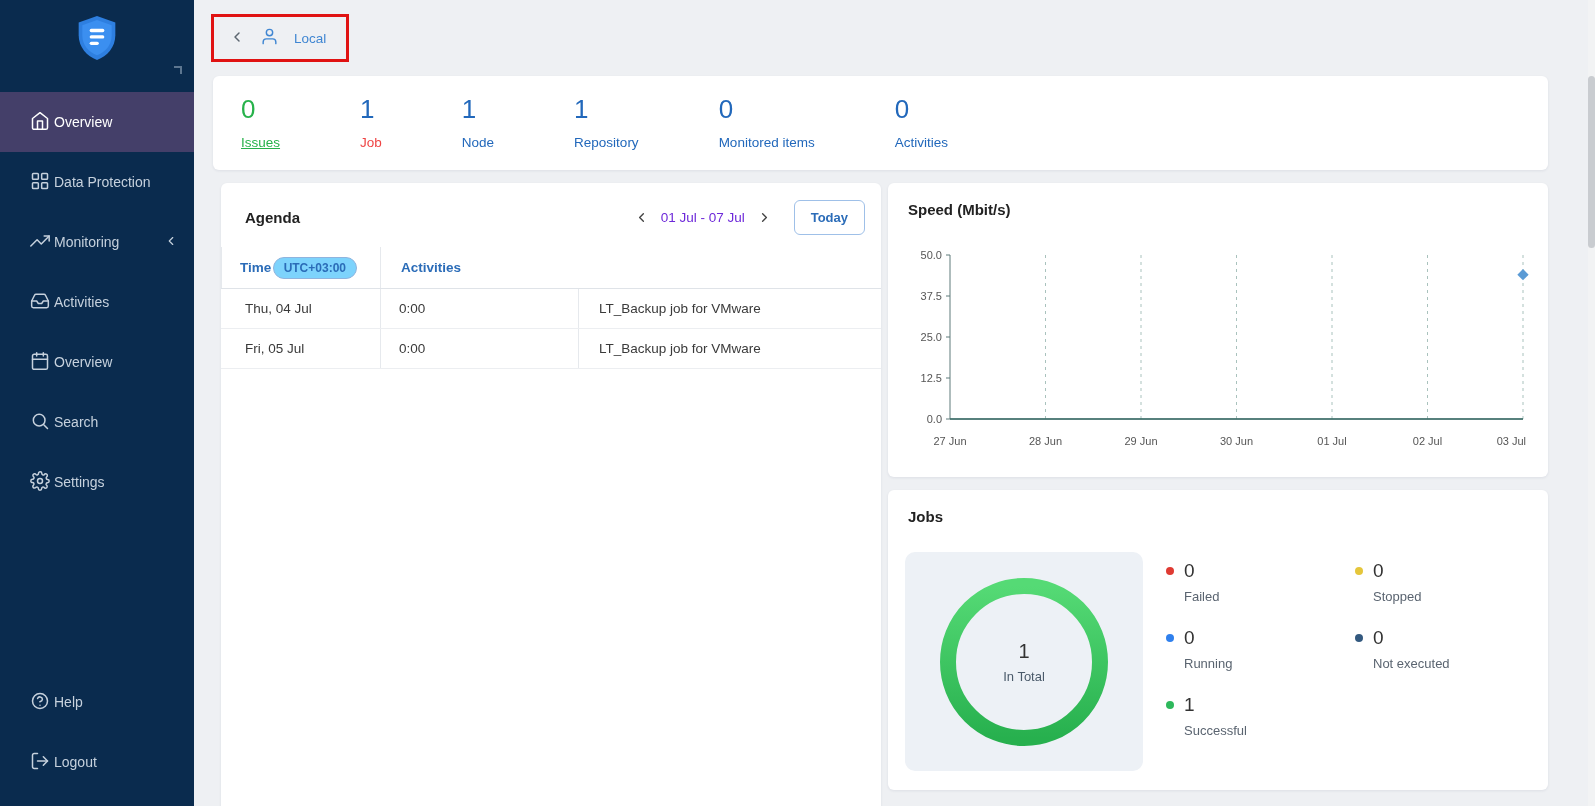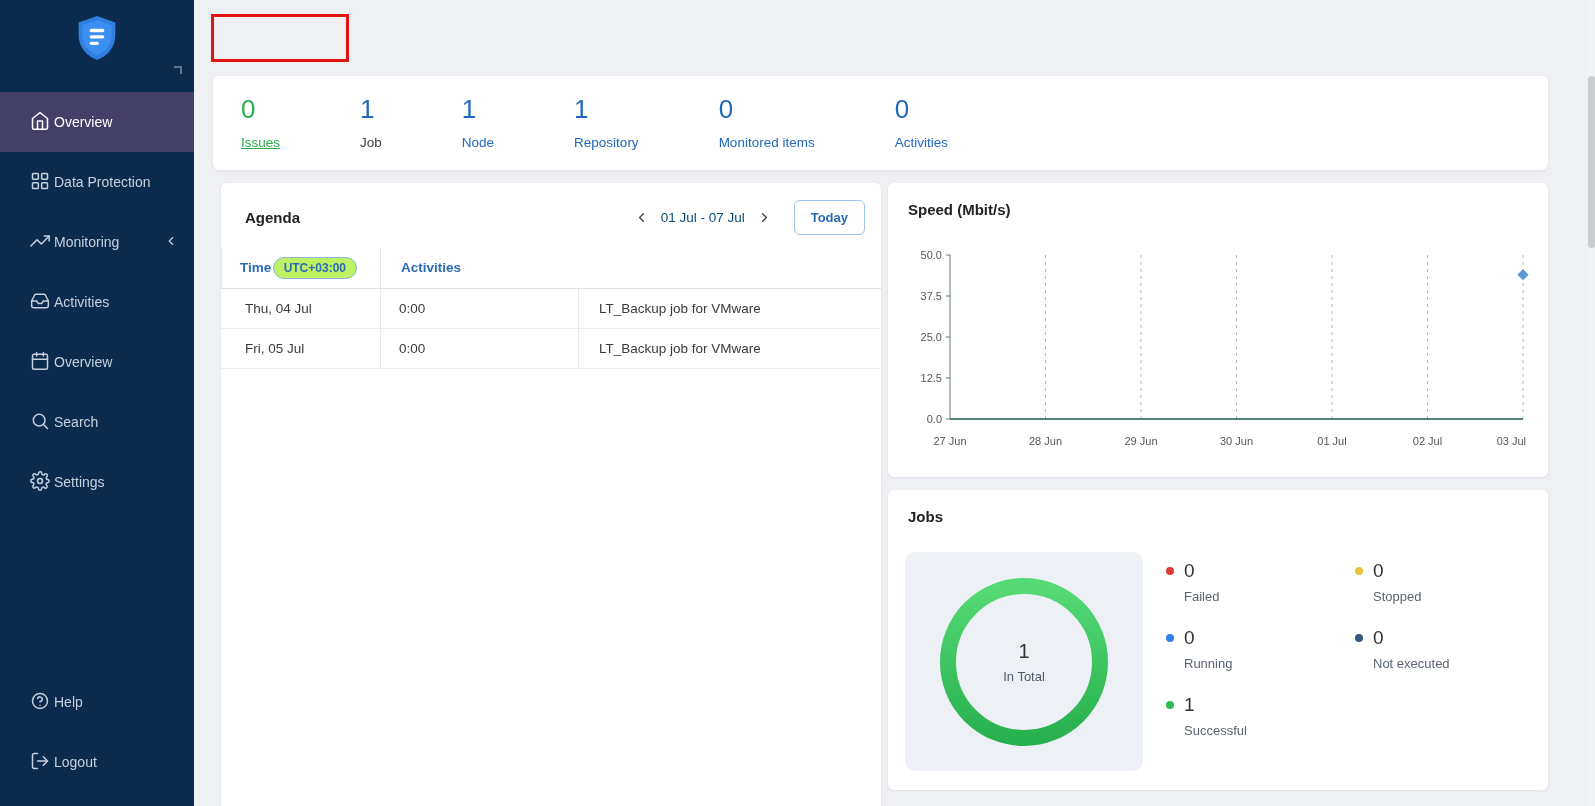--- a/index.html
+++ b/index.html
@@ -37,30 +37,30 @@
   .stat{display:flex;flex-direction:column;gap:13px;cursor:pointer}
   .stat-value{font-size:26px;line-height:1}
   .stat-label{font-size:13.5px}
 
   
   .agenda-card{left:27px;top:183px;width:660px;height:778px}
   .agenda-header{display:flex;align-items:center;padding:17px 16px 12px 24px}
   .agenda-nav{margin-left:auto;display:flex;align-items:center;gap:12px}
   .agenda-nav .chev{cursor:pointer;display:flex;align-items:center}
   .agenda-nav .chev svg{width:15px;height:15px;color:#444}
-  .date-range{font-size:13.5px;color:#0c4a6e}
+  .date-range{font-size:13.5px;color:#6d28d9}
   .today-btn{margin-left:10px;border:1px solid #9fc0e8;color:#2b6cb8;font-weight:bold;font-size:13px;background:#fff;border-radius:6px;padding:9px 16px;cursor:pointer;font-family:inherit}
   .tr{display:grid;grid-template-columns:159px 198px 1fr;align-items:center}
   .tr>div{height:100%;display:flex;align-items:center}
   .thead{border-bottom:1px solid #dfe3e8;height:42px;color:#2b6cb8;font-weight:bold;font-size:13.5px}
   .trow{border-bottom:1px solid #eceef1;height:40px;font-size:13.5px;color:#3a3a3a;cursor:pointer}
   .col-date{padding-left:24px}
   .col-time{padding-left:18px;border-left:1px solid #e6e9ed}
   .col-act{padding-left:20px;border-left:1px solid #e6e9ed}
-  .tz-badge{margin-left:auto;margin-right:23px;border:1px solid #8fb4de;color:#2b6cb8;font-size:12px;font-weight:bold;border-radius:12px;padding:3px 10px;cursor:pointer;background:#bef264}
+  .tz-badge{margin-left:auto;margin-right:23px;border:1px solid #8fb4de;color:#2b6cb8;font-size:12px;font-weight:bold;border-radius:12px;padding:3px 10px;cursor:pointer;background:#7dd3fc}
 
   
   .speed-card{left:694px;top:183px;width:660px;height:294px;padding:18px 20px}
   .speed-card svg.chart{margin-top:10px;overflow:visible}
   .tick-label{font-size:11px;fill:#555}
 
   
   .jobs-card{left:694px;top:490px;width:660px;height:300px;padding:18px 20px}
   .jobs-panel{position:absolute;left:17px;top:62px;width:238px;height:219px;border-radius:10px;background:#edf1f6;display:flex;align-items:center;justify-content:center}
   .donut-wrap{position:relative;width:170px;height:170px}
@@ -192,30 +192,44 @@
               <line x1="21" y1="12" x2="9" y2="12"></line>
             </svg>
         </span>
         <span>Logout</span>
       </div>
     </div>
   </nav>
 
   <div class="main">
 
+    <div class="breadcrumb">
+      <span class="back">
+        <svg viewBox="0 0 24 24" fill="none" stroke="currentColor" stroke-width="2.2" stroke-linecap="round" stroke-linejoin="round">
+            <polyline points="15 18 9 12 15 6"></polyline>
+          </svg>
+      </span>
+      <span class="user">
+        <svg viewBox="0 0 24 24" fill="none" stroke="currentColor" stroke-width="1.8" stroke-linecap="round" stroke-linejoin="round">
+            <path d="M20 21v-2a4 4 0 0 0-4-4H8a4 4 0 0 0-4 4v2"></path>
+            <circle cx="12" cy="7" r="4"></circle>
+          </svg>
+      </span>
+      <span class="loc">Local</span>
+    </div>
     <div class="annotation-box" style="border-color: rgb(224, 18, 18);"></div>
 
     <div class="card stats-card">
       <div class="stat">
         <span class="stat-value" style="color: rgb(39, 178, 75);">0</span>
         <span class="stat-label" style="color: rgb(39, 178, 75); text-decoration: underline;">Issues</span>
       </div>
       <div class="stat">
         <span class="stat-value" style="color: rgb(34, 104, 187);">1</span>
-        <span class="stat-label" style="color: #404040;">Job</span>
+        <span class="stat-label" style="color: #ef4444;">Job</span>
       </div>
       <div class="stat">
         <span class="stat-value" style="color: rgb(34, 104, 187);">1</span>
         <span class="stat-label" style="color: rgb(34, 104, 187);">Node</span>
       </div>
       <div class="stat">
         <span class="stat-value" style="color: rgb(34, 104, 187);">1</span>
         <span class="stat-label" style="color: rgb(34, 104, 187);">Repository</span>
       </div>
       <div class="stat">

